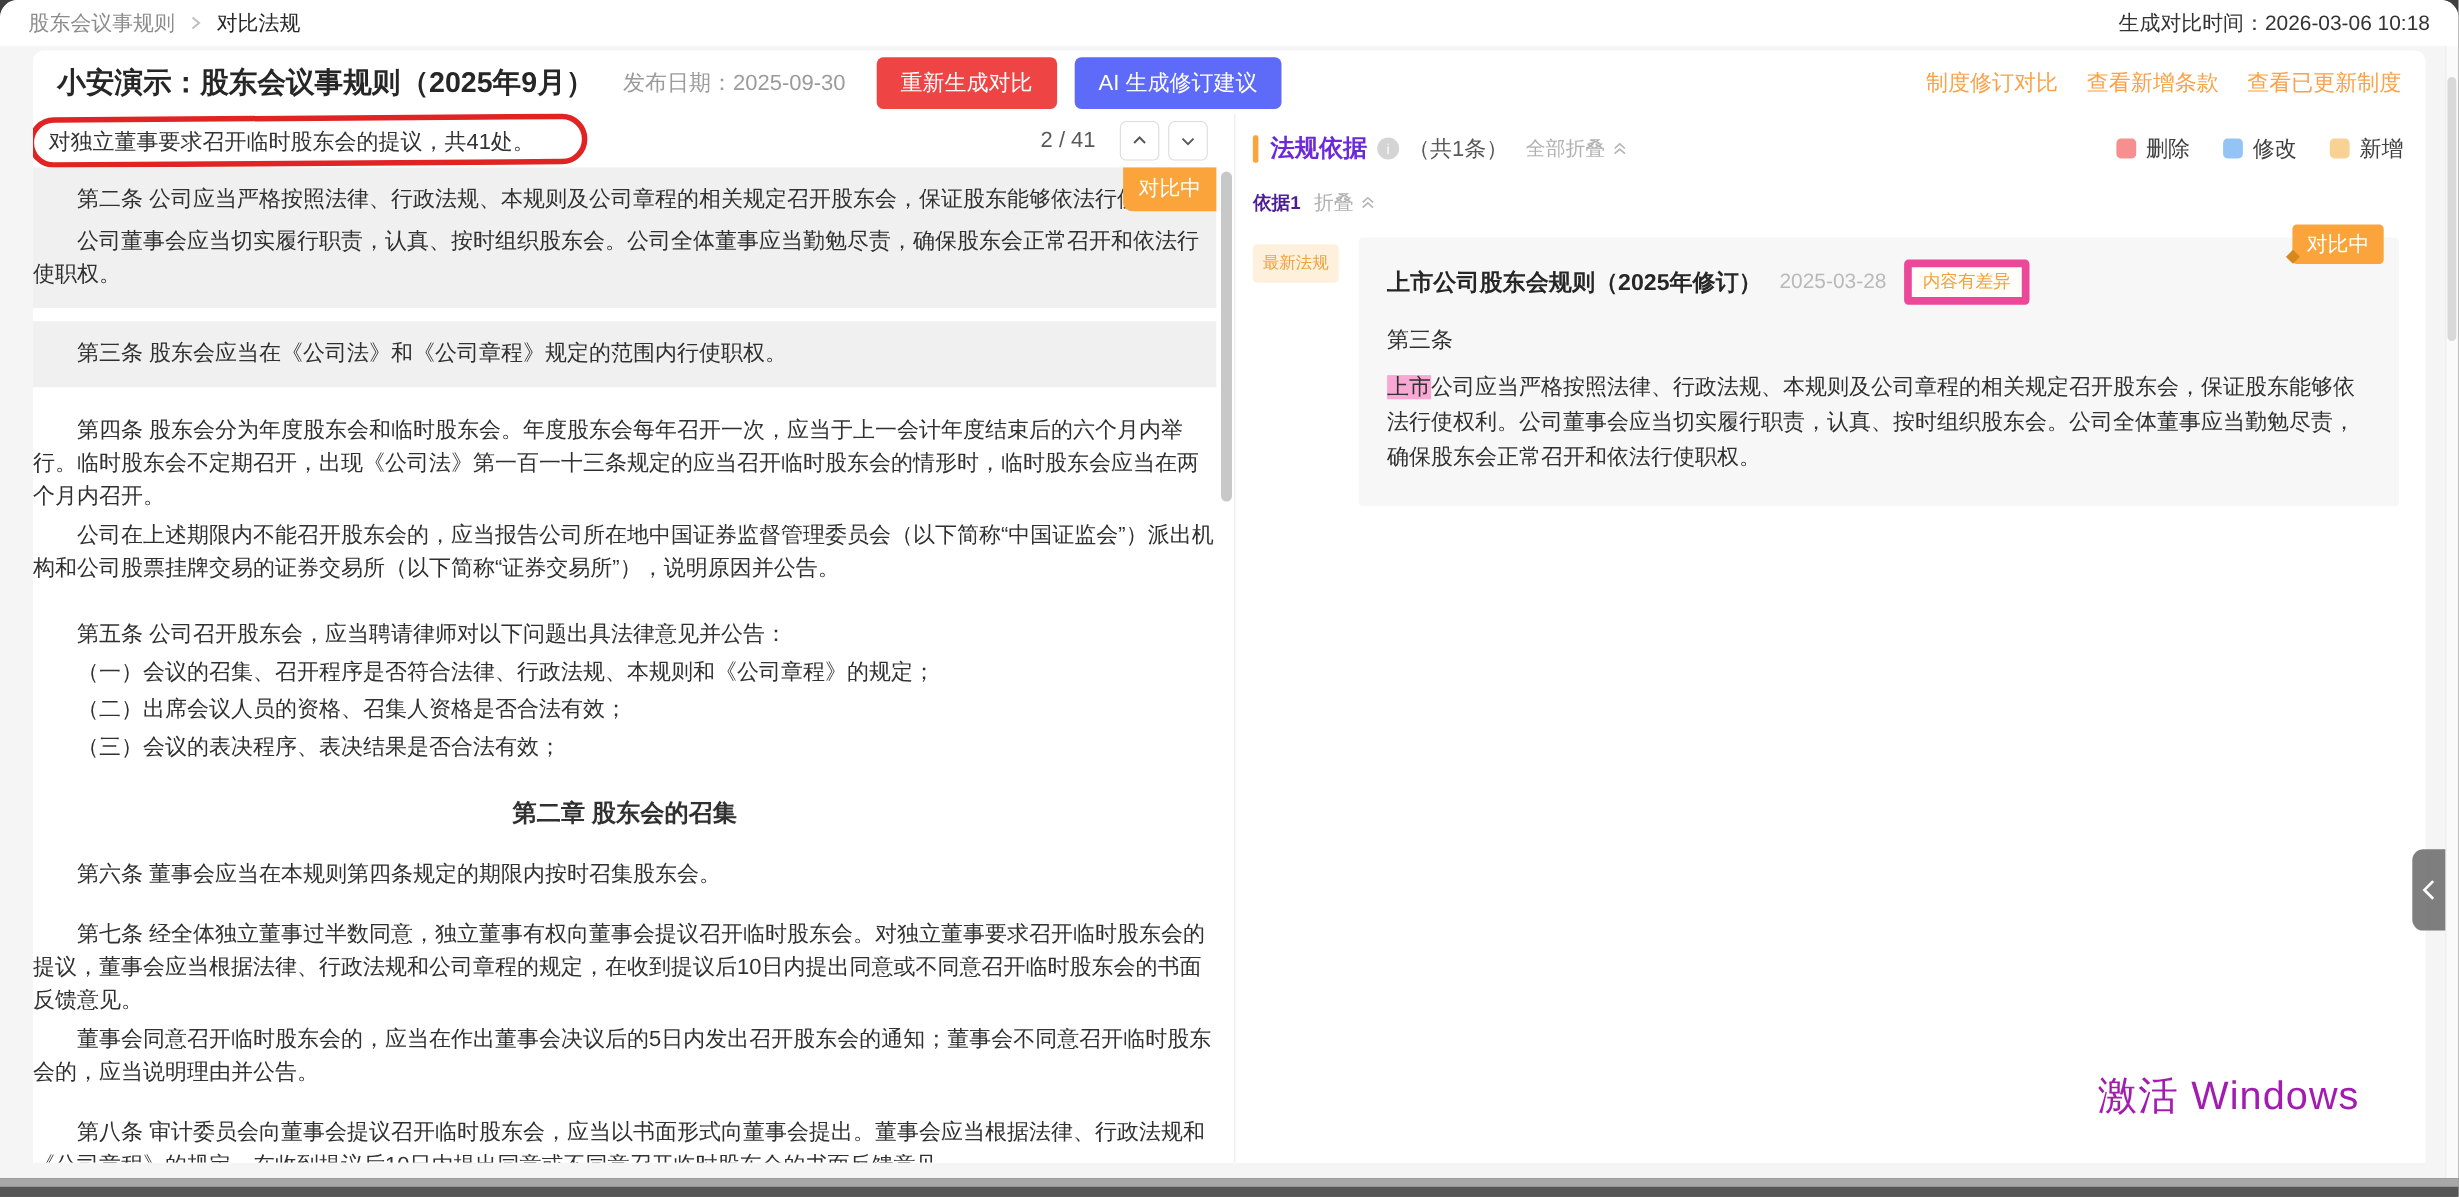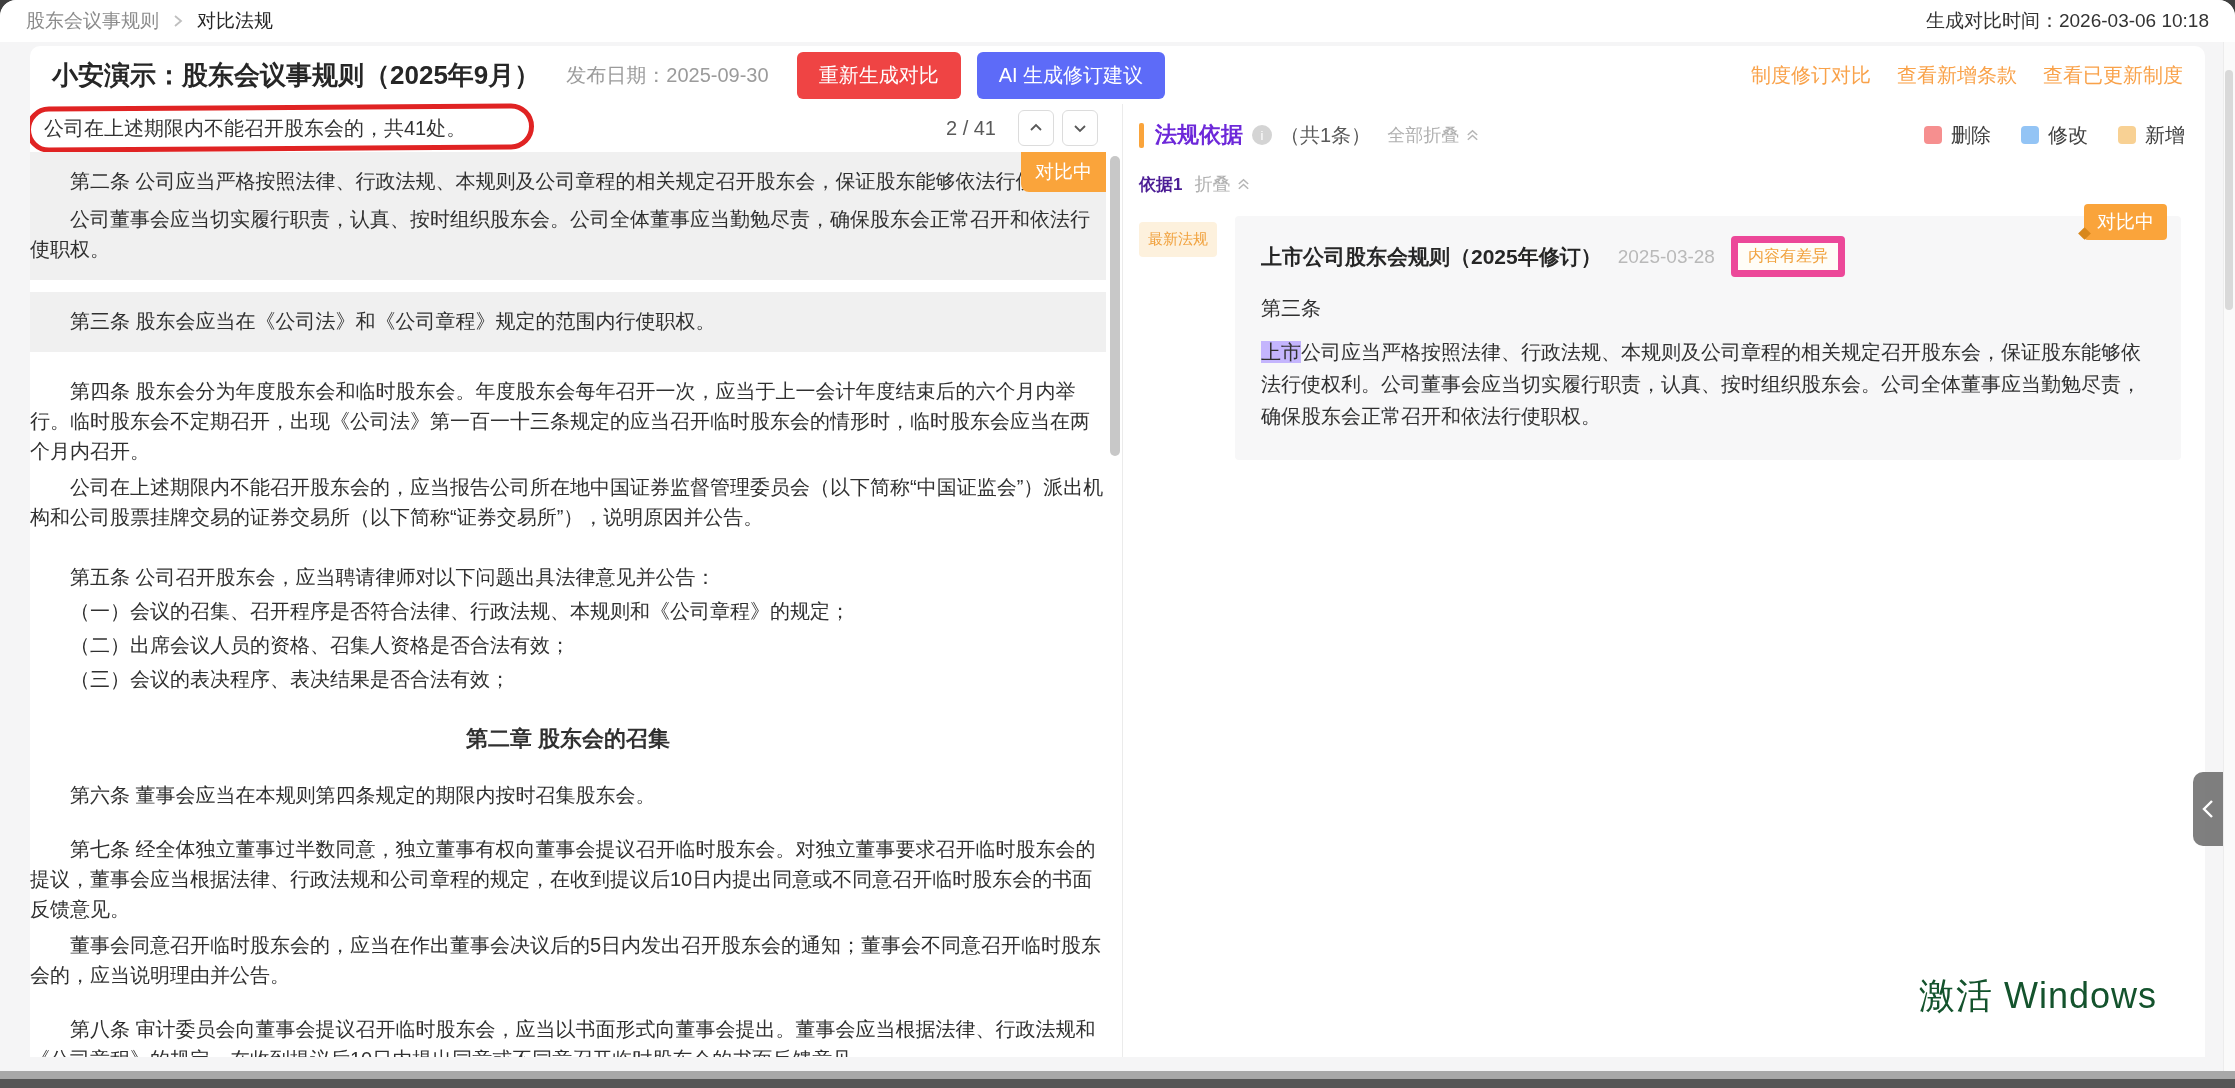--- a/index.html
+++ b/index.html
@@ -120,23 +120,23 @@
   }
   .ribbon-fold { position:absolute; left:-4px; bottom:2px; width:9px; height:9px;
     background:#d8871c; transform:rotate(45deg); z-index:-1; }
   .law-title-row { display:flex; align-items:center; gap:16px; flex-wrap:wrap; }
   .law-title { font-size:21px; font-weight:bold; color:#262626; }
   .law-date { font-size:19px; color:#b9b9b9; }
   .diff-badge { font-size:16px; color:#f1a23e; border:7px solid #ec4899; background:#fffdf7;
     padding:3px 10px; border-radius:4px; }
   .law-article { margin-top:18px; font-size:20px; color:#303030; }
   .law-text { margin-top:14px; font-size:20px; line-height:32px; color:#303030; }
-  .hl-add { background:#c4b5fd; }
-
-  .watermark { position:absolute; right:48px; bottom:36px; color:#14532d; text-align:left; }
+  .hl-add { background:#f9a8d4; }
+
+  .watermark { position:absolute; right:60px; bottom:36px; color:#a21caf; text-align:left; }
   .wm-line1 { font-size:36px; font-weight:300; letter-spacing:1px; }
   .wm-line2 { font-size:25px; margin-top:8px; }
 
   
   .win-scrollbar { position:absolute; right:0; top:42px; bottom:0; width:12px;
     background:#fafafa; border-left:1px solid #ececec; }
   .win-scroll-thumb { position:absolute; right:2px; top:28px; width:8px; height:240px;
     background:#d9d9d9; border-radius:4px; cursor:pointer; }
   .collapse-tab {
     position:absolute; right:12px; top:772px; width:30px; height:74px;
@@ -174,21 +174,21 @@
       <nav class="header-links">
         <a>制度修订对比</a>
         <a>查看新增条款</a>
         <a>查看已更新制度</a>
       </nav>
     </div>
 
     <div class="left-panel">
 
       <div class="match-row">
-        <span class="match-note">公司在上述期限内不能召开股东会的，共41处。</span>
+        <span class="match-note">对独立董事要求召开临时股东会的提议，共41处。</span>
         <span class="red-ellipse"></span>
         <span class="match-spacer"></span>
         <span class="page-indicator">2 / 41</span>
         <span class="nav-btn">
           <svg class="icon" width="16" height="16" viewBox="0 0 16 16">
               <polyline points="3,10 8,5 13,10" fill="none" stroke="#595959" stroke-width="1.8"></polyline>
             </svg>
         </span>
         <span class="nav-btn">
           <svg class="icon" width="16" height="16" viewBox="0 0 16 16">

